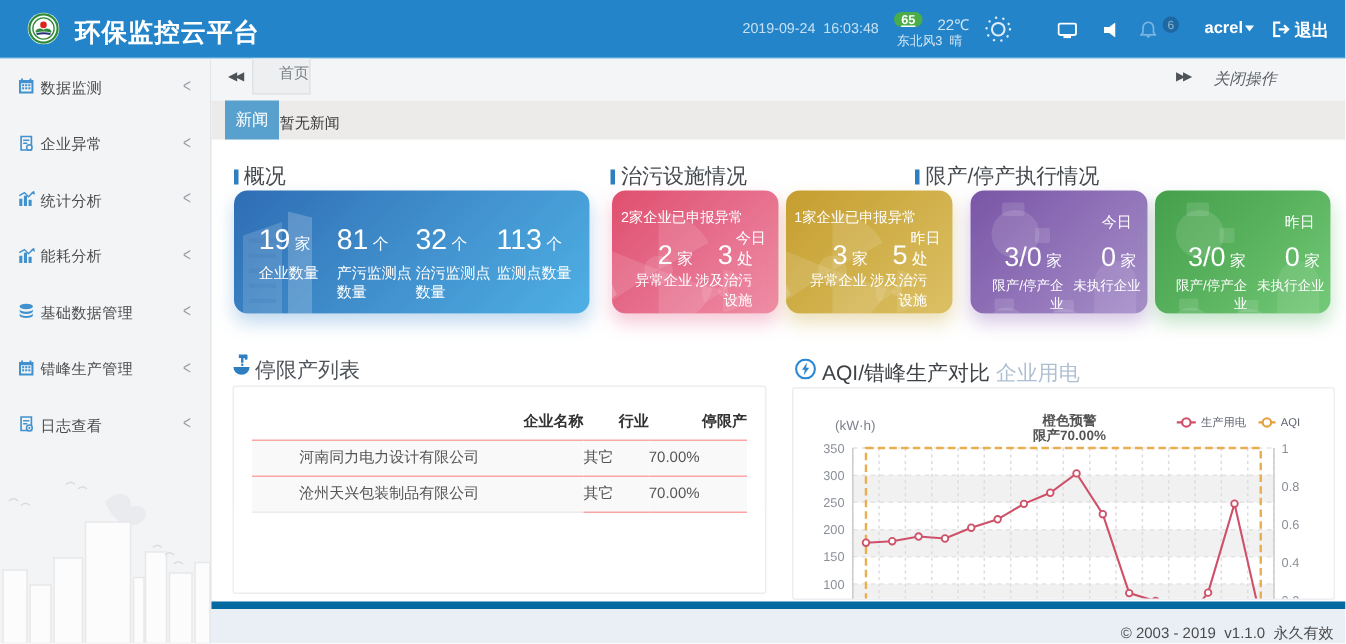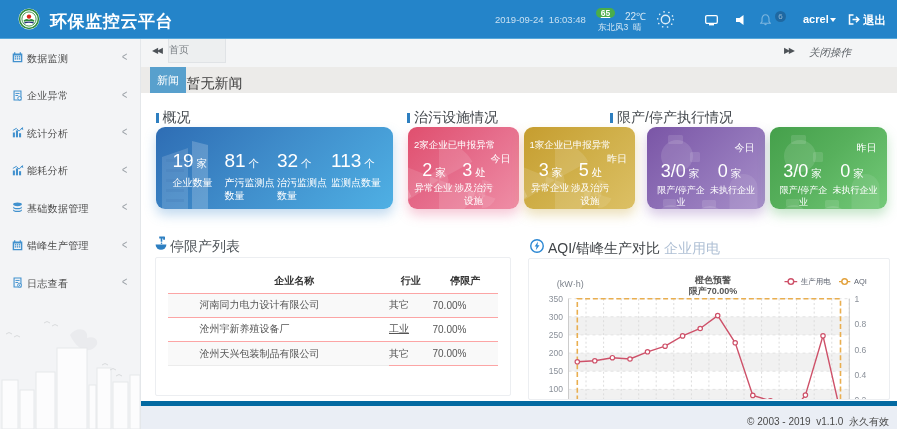--- a/index.html
+++ b/index.html
@@ -20,29 +20,29 @@
 
 
 #sidebar { position:absolute; left:0; top:39px; width:141px; height:390px; background:#f3f4f6; border-right:1px solid #e4e7ea; }
 .mitem { position:absolute; left:0; width:141px; height:37.5px; }
 .mitem .txt { position:absolute; left:27px; top:12.5px; font-size:10px; color:#4c4c4c; letter-spacing:0.3px; }
 .mitem .chev { position:absolute; left:122px; top:13px; font-size:9px; color:#9aa0a6; transform:scaleY(1.4); }
 .mitem svg { position:absolute; left:12px; top:13px; }
 
 
 #tabstrip { position:absolute; left:141px; top:39px; width:756px; height:27.5px; background:#f4f5f6; }
-#tab-home { position:absolute; left:27px; top:0px; width:58px; height:23.5px; background:#edeff0; border:1px solid #e0e3e6; border-top:none; color:#7c8186; font-size:10px; text-align:left; line-height:22px; }
+#tab-home { position:absolute; left:27px; top:0px; width:39px; height:23.5px; background:#edeff0; border:1px solid #e0e3e6; border-top:none; color:#7c8186; font-size:10px; text-align:right; line-height:22px; }
 .arr { color:#4e5358; font-size:8px; letter-spacing:-1.5px; }
 #arr-l { position:absolute; left:11px; top:7px; }
 #arr-r { position:absolute; left:643px; top:7px; }
 #closeop { position:absolute; left:668px; top:6.5px; font-size:10.5px; color:#5a5f64;font-style:italic; }
 
 #newsrow { position:absolute; left:141px; top:66.5px; width:756px; height:26.5px; background:#ecebe9; }
 #newsbtn { position:absolute; left:9px; top:0; width:36px; height:26.5px; background:#58a0cd; color:#fff; font-size:11px; text-align:center; line-height:26px; }
-#nonews { position:absolute; left:45.5px; top:8px; font-size:14px; color:#3c3c3c; }
+#nonews { position:absolute; left:45.5px; top:8px; font-size:10px; color:#3c3c3c; }
 
 
 .stitle { position:absolute; font-size:14px; color:#454a4f; }
 .stitle .bar { display:inline-block; width:3px; height:10px; background:#2e7fc0; margin-right:4px; vertical-align:-1.5px; }
 
 
 .card { position:absolute; top:127px; height:81.5px; border-radius:9px; overflow:hidden; color:#fff; }
 #card-blue { left:156px; width:237px; background:linear-gradient(135deg,#2e6db4 0%,#3f8cca 45%,#4fb0e4 100%); box-shadow:0 6px 12px rgba(80,150,210,.35); }
 #card-pink { left:408px; width:110.5px; background:linear-gradient(135deg,#e04f6e 0%,#e56a89 45%,#ef8ea6 100%); box-shadow:0 6px 12px rgba(230,100,140,.35); }
 #card-yellow { left:523.5px; width:111.5px; background:linear-gradient(135deg,#c69d2f 0%,#cfae47 45%,#dcc065 100%); box-shadow:0 6px 12px rgba(200,165,60,.35); }
@@ -51,27 +51,27 @@
 
 .bcol { position:absolute; text-align:left; width:64px; }
 .bcol .num { font-size:19px; line-height:21px; }
 .bcol .u { font-size:10.5px; }
 .bcol .lbl { font-size:10px; line-height:13px; margin-top:2px; }
 
 .scard .top { position:absolute; left:6px; top:12px; font-size:9.5px; white-space:nowrap; }
 .scard .day { position:absolute; right:8px; top:25px; font-size:10px; }
 .scard .num { font-size:18px; }
 .scard .u { font-size:10.5px; }
-.scol { position:absolute; text-align:center; width:56px; }
+.scol { position:absolute; text-align:right; width:56px; }
 .scol .lbl { font-size:9.5px; line-height:12.5px; }
 
 
 #tpanel { position:absolute; left:155px; top:257px; width:356px; height:139px; background:#fff; border:1px solid #eceef1; border-radius:2px; }
 #tpanel table { border-collapse:collapse; width:330px; margin:12px 0 0 12px; font-size:10px; color:#555; }
-#tpanel th { text-align:center; font-size:10px; color:#333; font-weight:bold; padding:0; height:23px; }
+#tpanel th { text-align:right; font-size:10px; color:#333; font-weight:bold; padding:0; height:23px; }
 #tpanel td { height:24.3px; padding:0; border-top:1px solid #fca5a5; }
 #tpanel tr.stripe td { background:#f9f9f9; }
 #tpanel .c1 { padding-left:31.5px; width:221px; }
 #tpanel .c2 { width:43.5px; }
 
 #cpanel { position:absolute; left:528px; top:258px; width:362px; height:142px; background:#fff; border:1px solid #eceef1; border-radius:2px; overflow:hidden; }
 
 #footer { position:absolute; left:141px; top:400.5px; width:756px; height:28.5px; background:#eaeef5; border-top:5px solid #0369a1; }
 #footer .txt { position:absolute; right:8px; top:9px; font-size:10px; color:#4a4a4a; }
 </style>
@@ -413,25 +413,20 @@
   <table>
     <tbody>
         <tr>
           <th class="c1">企业名称</th>
           <th class="c2">行业</th>
           <th>停限产</th>
         </tr>
     <tr class="stripe">
           <td class="c1">河南同力电力设计有限公司</td>
           <td>其它</td>
-          <td>70.00%</td>
-        </tr>
-    <tr>
-          <td class="c1">沧州宇新养殖设备厂</td>
-          <td><span style="text-decoration:underline">工业</span></td>
           <td>70.00%</td>
         </tr>
     <tr class="stripe">
           <td class="c1">沧州天兴包装制品有限公司</td>
           <td>其它</td>
           <td>70.00%</td>
         </tr>
     <tr>
           <td class="c1" style="border-top:1px solid #ececec"></td>
           <td></td>

